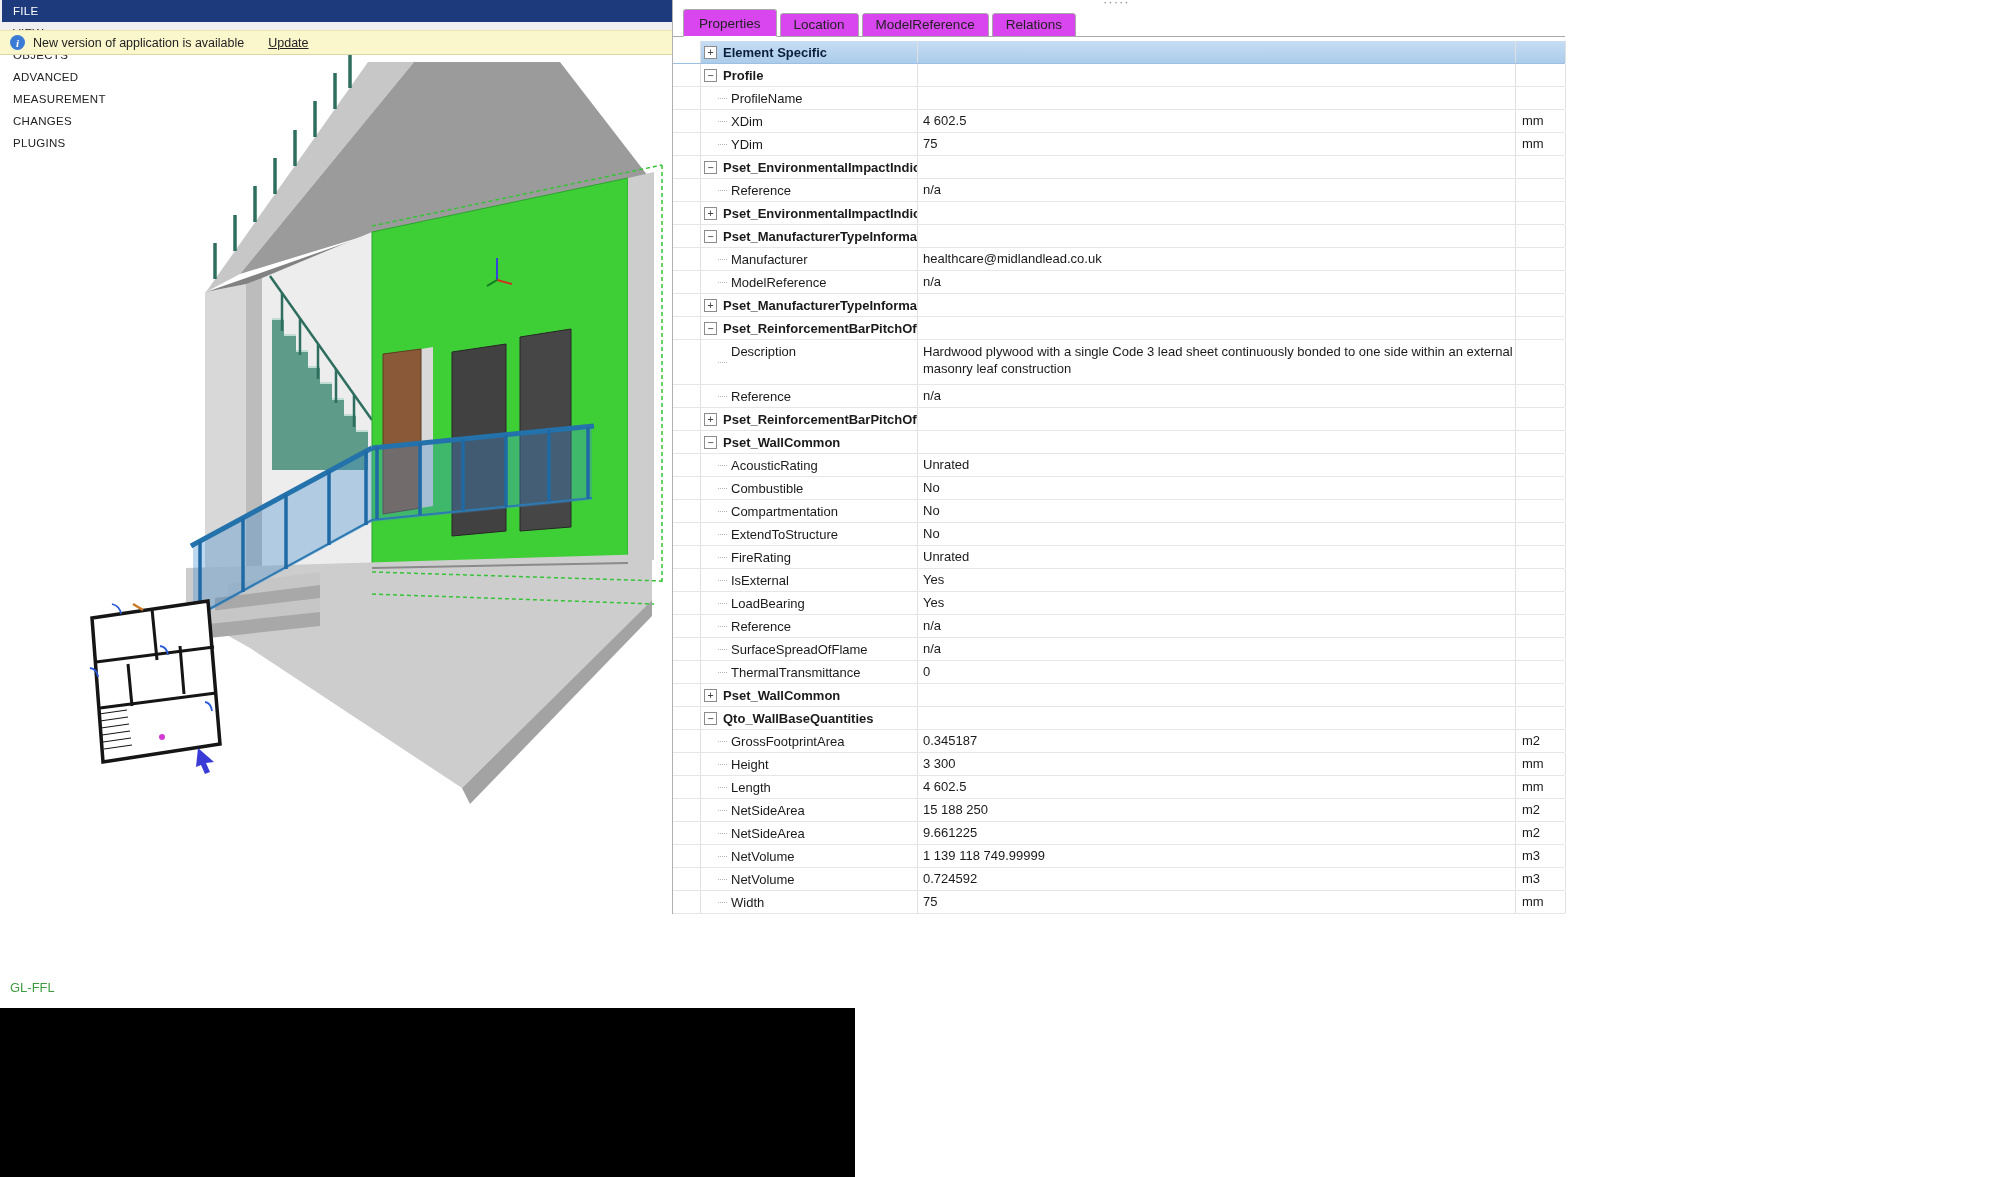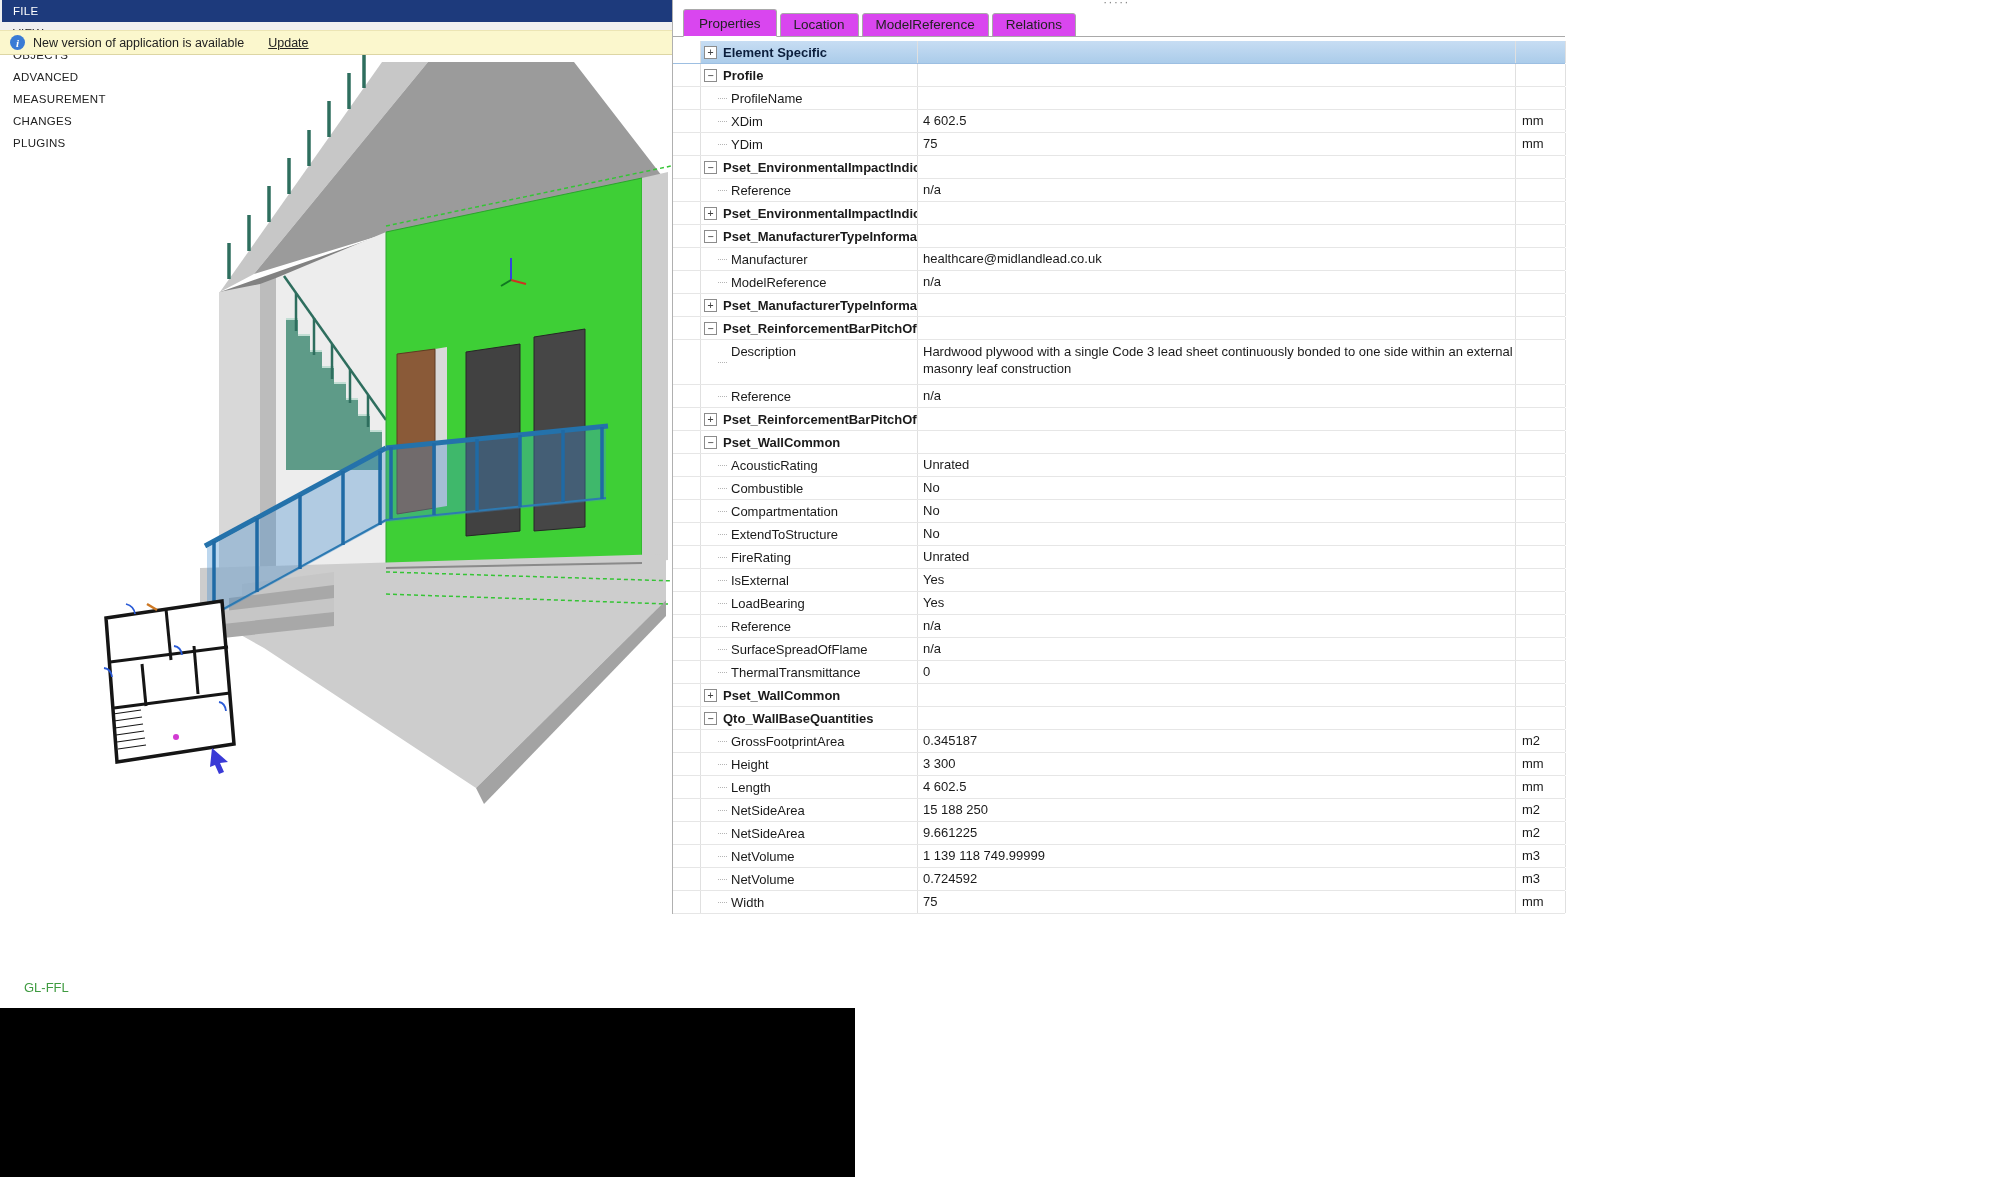--- a/index.html
+++ b/index.html
@@ -11,21 +11,21 @@
     display:flex;padding-left:2px;box-sizing:border-box;flex-direction:column;}
   .menu-item{font-size:11.5px;color:#222;padding:5px 11px;letter-spacing:.3px;cursor:default;}
   .menu-item.file{background:#1d3a7c;color:#fff;}
   .notifbar{position:absolute;left:0;top:30px;width:672px;height:25px;background:#fbf7cd;
     border-top:1px solid #ece5b4;border-bottom:1px solid #ddd6a4;box-sizing:border-box;
     display:flex;align-items:center;font-size:12.5px;color:#222;}
   .info-icon{width:15px;height:15px;border-radius:50%;background:#3a7bd5;color:#fff;
     font-size:11px;font-weight:bold;display:inline-flex;align-items:center;justify-content:center;
     margin:0 8px 0 10px;font-family:"Liberation Serif",serif;font-style:italic;flex:none;}
   .update-btn{margin-left:24px;cursor:default;text-decoration:underline;}
-  .viewport{position:absolute;left:14px;top:55px;width:855px;height:953px;background:#fff;}
+  .viewport{position:absolute;left:0;top:55px;width:855px;height:953px;background:#fff;}
   .viewport svg{position:absolute;left:0;top:0;}
   .level-label{position:absolute;left:10px;top:925px;font-size:13px;color:#3f9b41;}
   .blackstrip{position:absolute;left:0;top:1008px;width:855px;height:169px;background:#000;}
 
   
   .panel{position:absolute;left:672px;top:0;width:893px;background:#fff;
     border-left:1px solid #b0b0b0;box-sizing:border-box;padding-top:6px;}
   .splitter{position:absolute;left:430px;top:-3px;color:#8a8a8a;font-size:13px;letter-spacing:1px;line-height:10px;}
   .tabstrip{display:flex;align-items:flex-end;border-bottom:1px solid #a9a9a9;padding:0 0 0 10px;height:31px;box-sizing:border-box;}
   .tab{font-size:13.5px;color:#222;border:1px solid #a9a9a9;border-radius:3px 3px 0 0;

